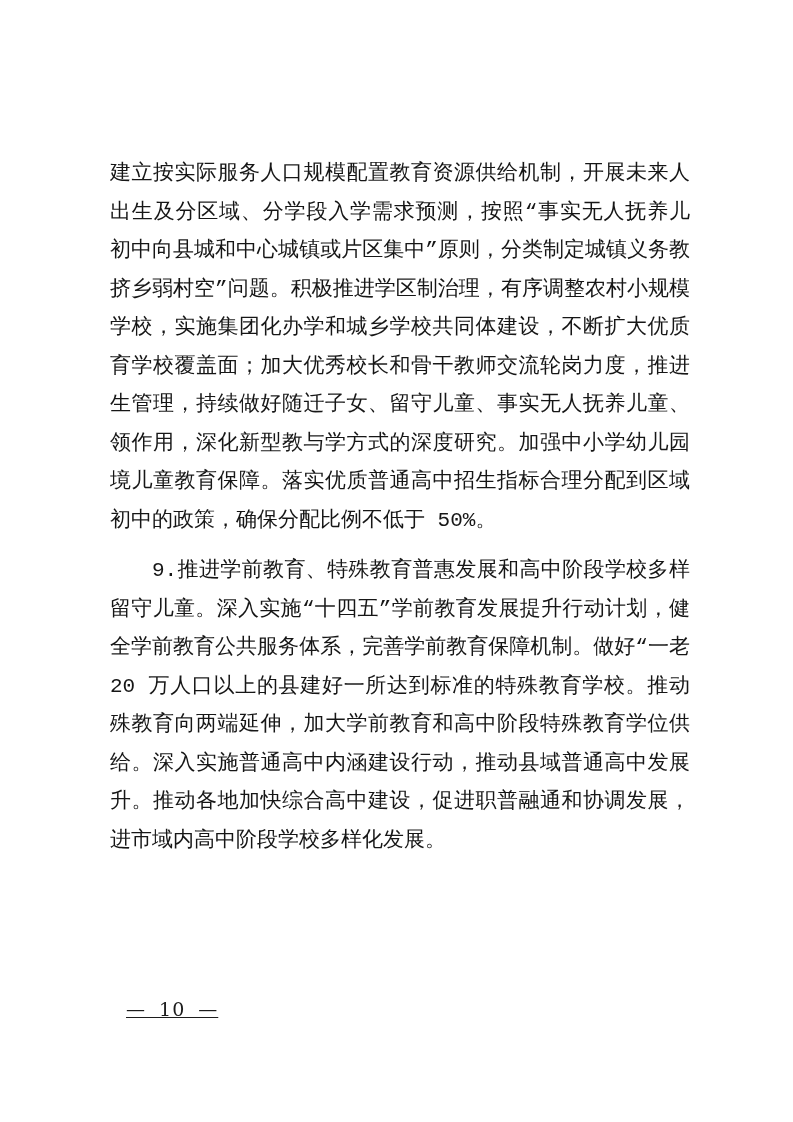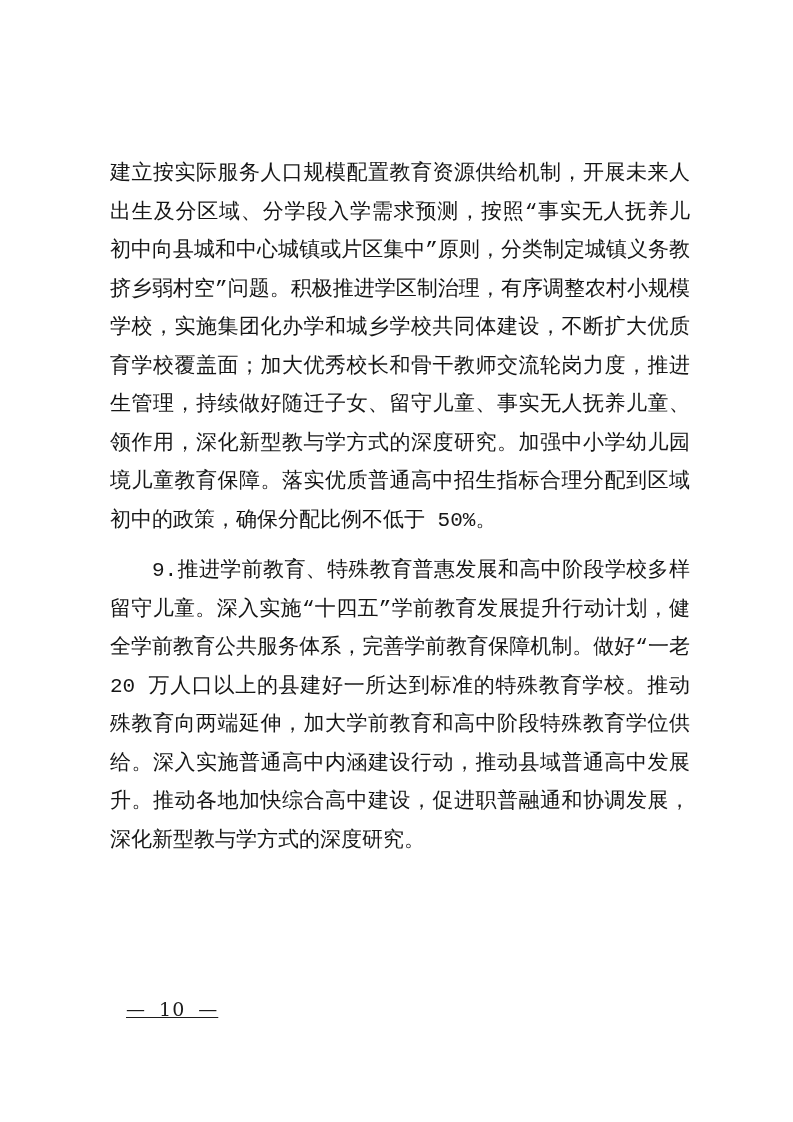--- a/index.html
+++ b/index.html
@@ -75,20 +75,20 @@
     </div>
 
     <div class="para">
       <div class="line indent">9.推进学前教育、特殊教育普惠发展和高中阶段学校多样化</div>
       <div class="line">留守儿童。深入实施“十四五”学前教育发展提升行动计划，健</div>
       <div class="line">全学前教育公共服务体系，完善学前教育保障机制。做好“一老</div>
       <div class="line">20 万人口以上的县建好一所达到标准的特殊教育学校。推动特</div>
       <div class="line">殊教育向两端延伸，加大学前教育和高中阶段特殊教育学位供</div>
       <div class="line">给。深入实施普通高中内涵建设行动，推动县域普通高中发展提</div>
       <div class="line">升。推动各地加快综合高中建设，促进职普融通和协调发展，促</div>
-      <div class="line end">深化新型教与学方式的深度研究。</div>
+      <div class="line end">进市域内高中阶段学校多样化发展。</div>
     </div>
 
   </div>
 
   <div class="page-number">— 10 —</div>
 
 </div>
 
 </body></html>

